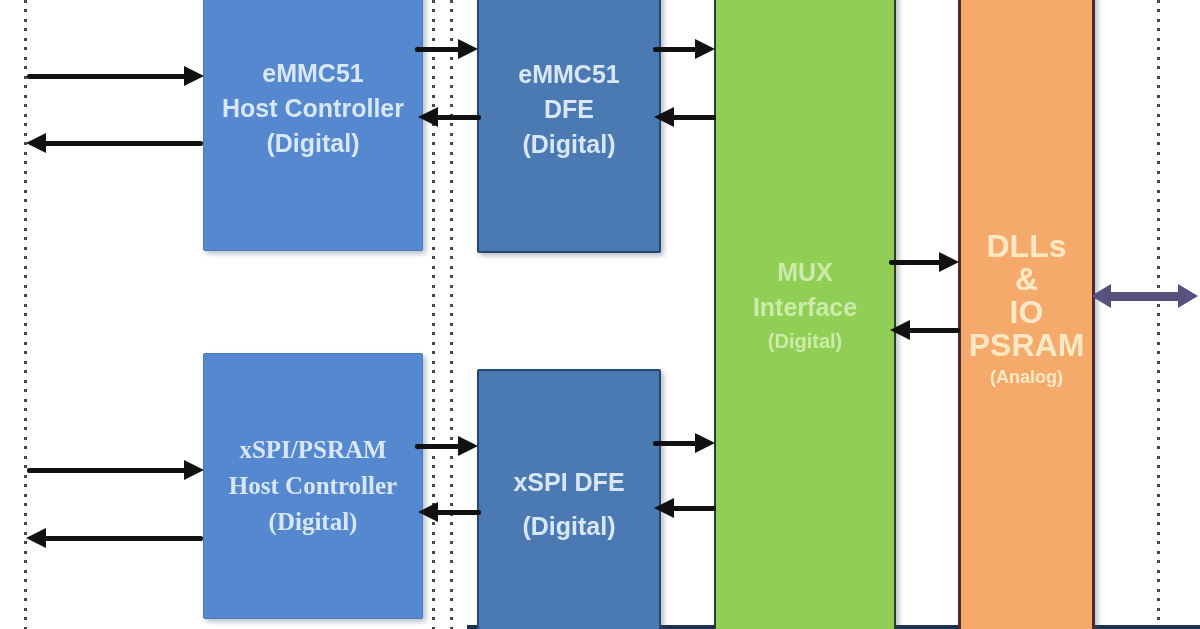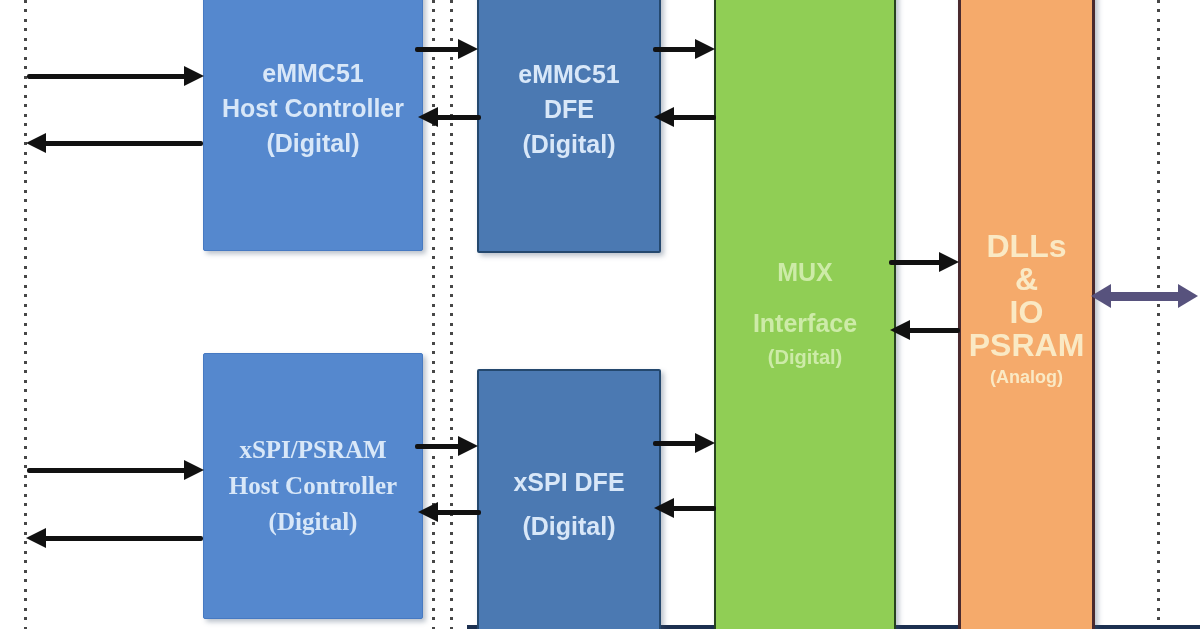--- a/index.html
+++ b/index.html
@@ -19,21 +19,21 @@
     position:absolute;z-index:2;display:flex;flex-direction:column;
     align-items:center;justify-content:center;text-align:center;
     box-shadow:3px 3px 5px rgba(60,80,110,.35);
     border-radius:2px;
   }
   .blue-light{background:#5588CE;border:1px solid #4679C2;}
   .blue-dark{background:#4B79B2;border:2px solid #24486E;}
   .green{background:#90CE55;border:2px solid #26421F;}
   .orange{background:#F5AA6B;border:3px solid #4A2A2E;}
   .bl{font-weight:bold;font-size:25px;line-height:35px;color:#D8E7F8;}
-  .green .bl{color:#CDEBA8;line-height:35px;margin-top:16px;}
+  .green .bl{color:#CDEBA8;line-height:35px;}
   .orange .bl{color:#FAE9C4;font-size:32px;line-height:33px;}
   .bl-sm{font-weight:bold;font-size:20px;line-height:33px;color:#CDEBA8;}
   .bl-xs{font-weight:bold;font-size:18px;line-height:30px;color:#FAE9C4;}
   
   .arr{position:absolute;z-index:3;}
   .arr .shaft{position:absolute;height:5px;background:#111;border-radius:2px;top:-2px;}
   .arr .head{position:absolute;width:0;height:0;top:-10px;
     border-top:10px solid transparent;border-bottom:10px solid transparent;}
   .arr .head.r{border-left:20px solid #111;right:-1px;}
   .arr .head.l{border-right:20px solid #111;left:-1px;}

